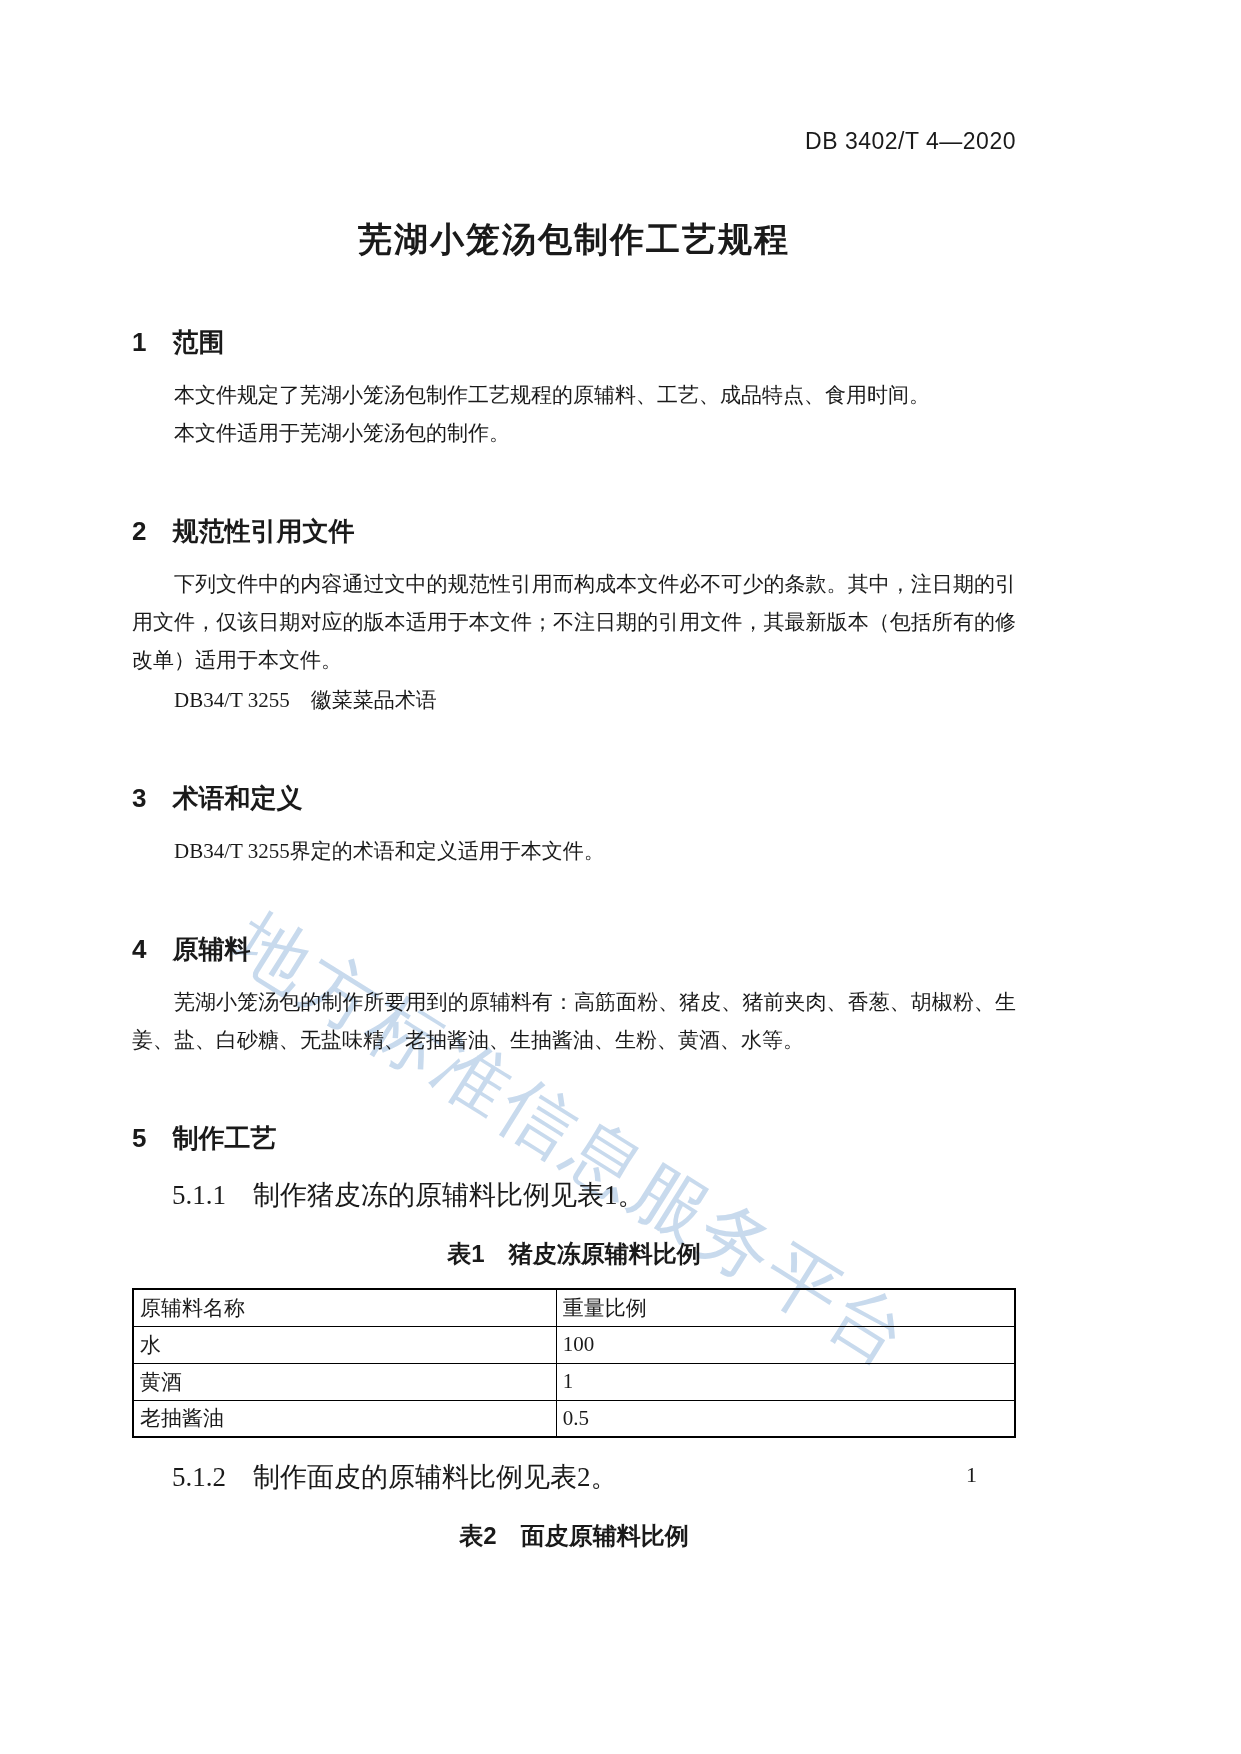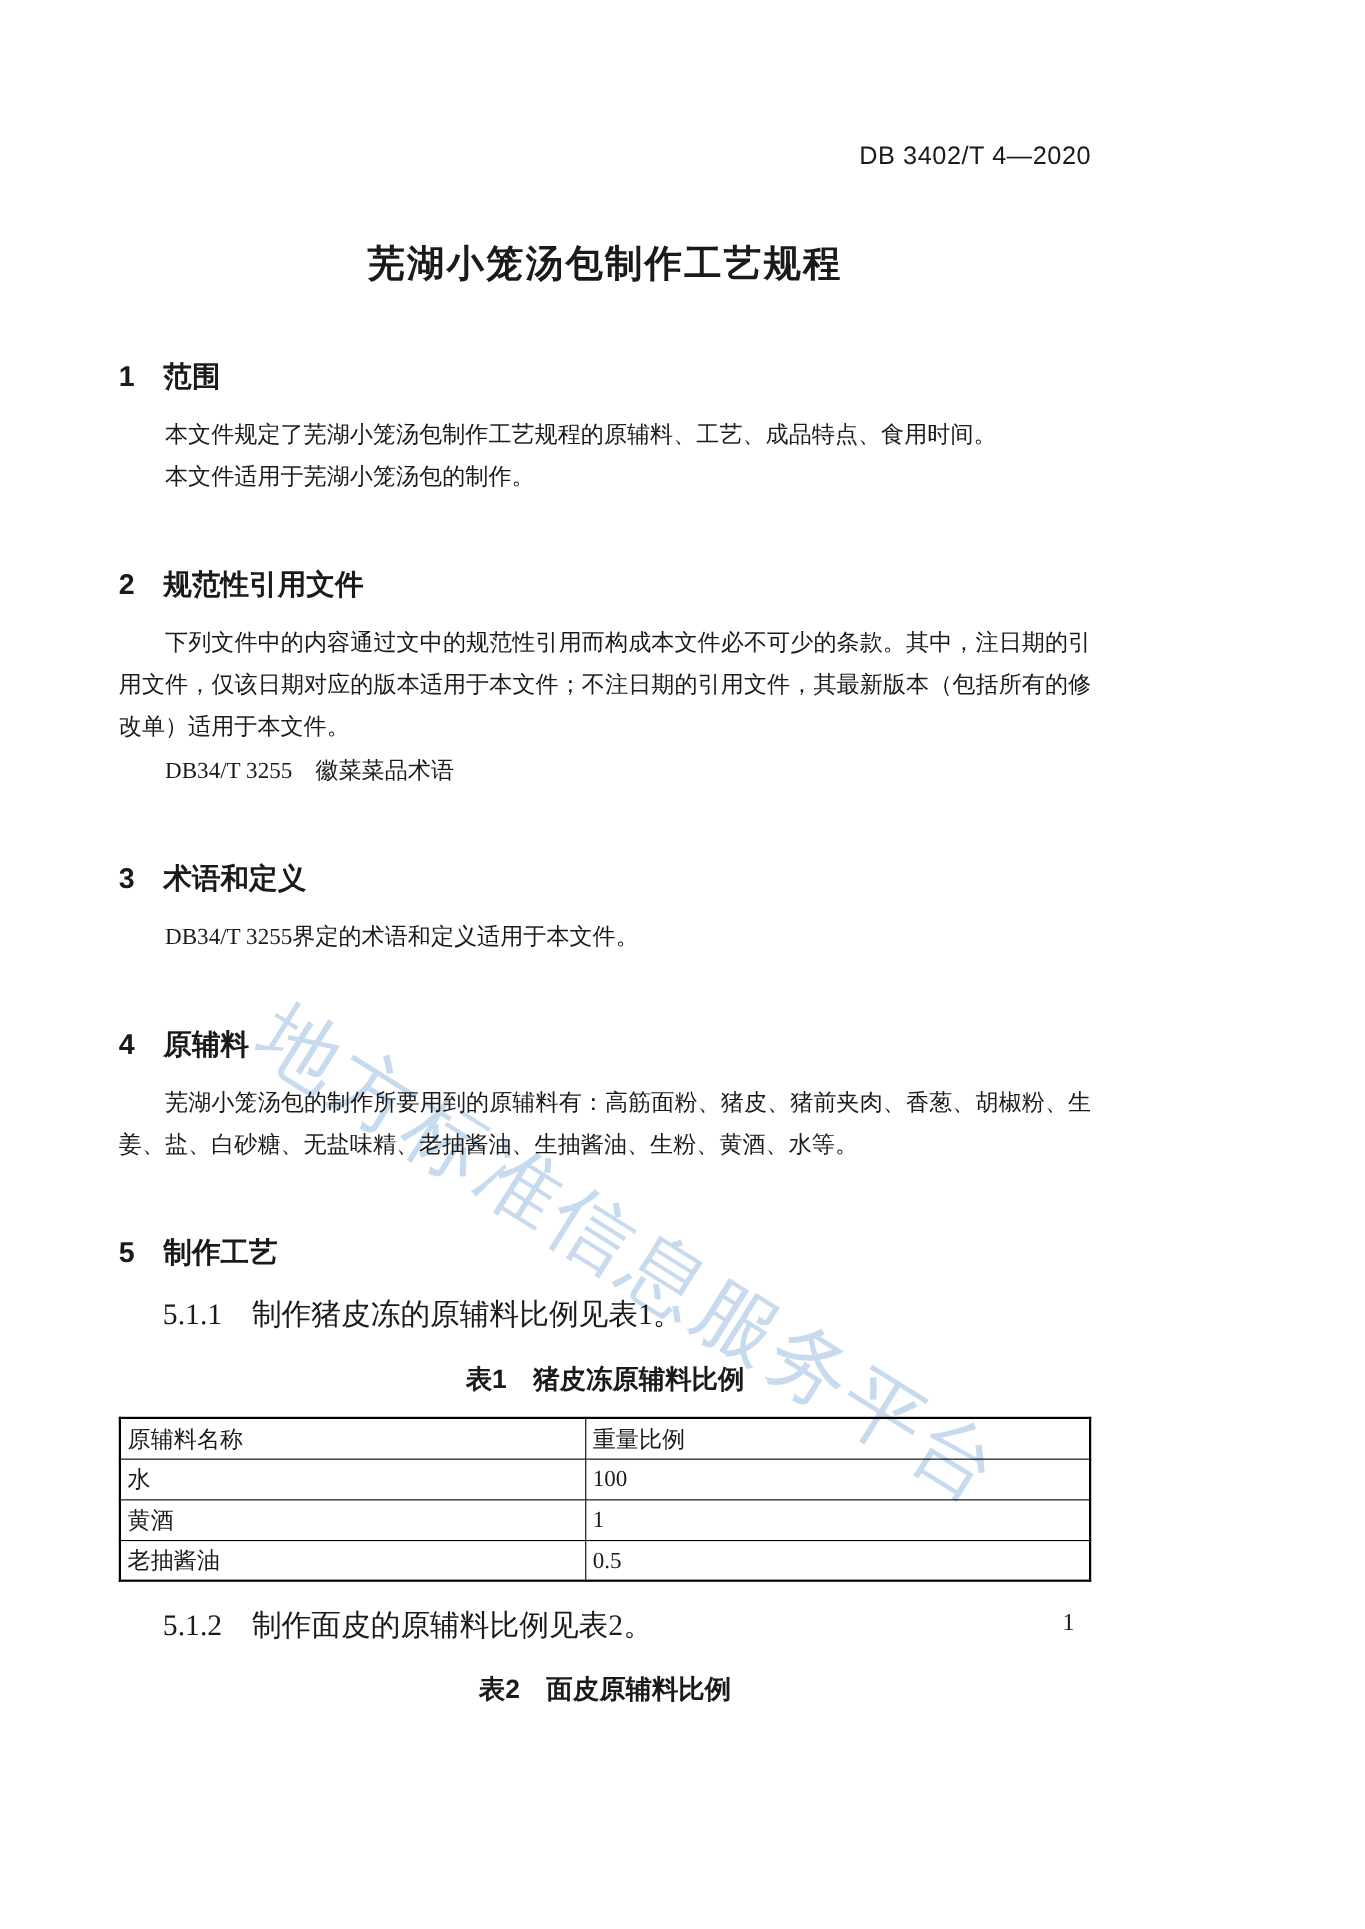--- a/index.html
+++ b/index.html
@@ -14,21 +14,21 @@
   }
   .page {
     position: relative;
     width: 1241px;
     height: 1754px;
     background: #ffffff;
     overflow: hidden;
   }
   .content {
     position: absolute;
-    left: 108px;
+    left: 132px;
     top: 128px;
     width: 884px;
   }
   .doc-code {
     text-align: right;
     font-family: "Liberation Sans", "DejaVu Sans", sans-serif;
     font-size: 23px;
     letter-spacing: 0.5px;
   }
   .doc-title {

